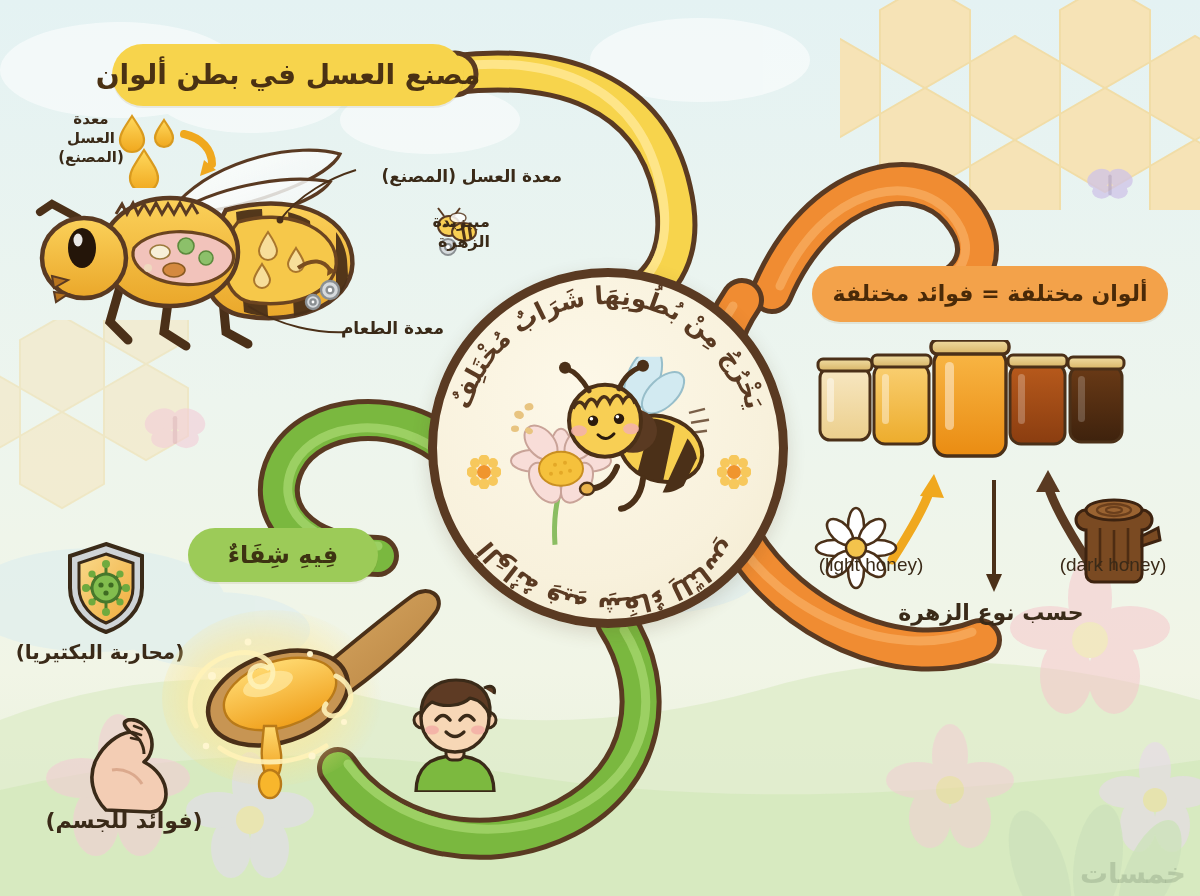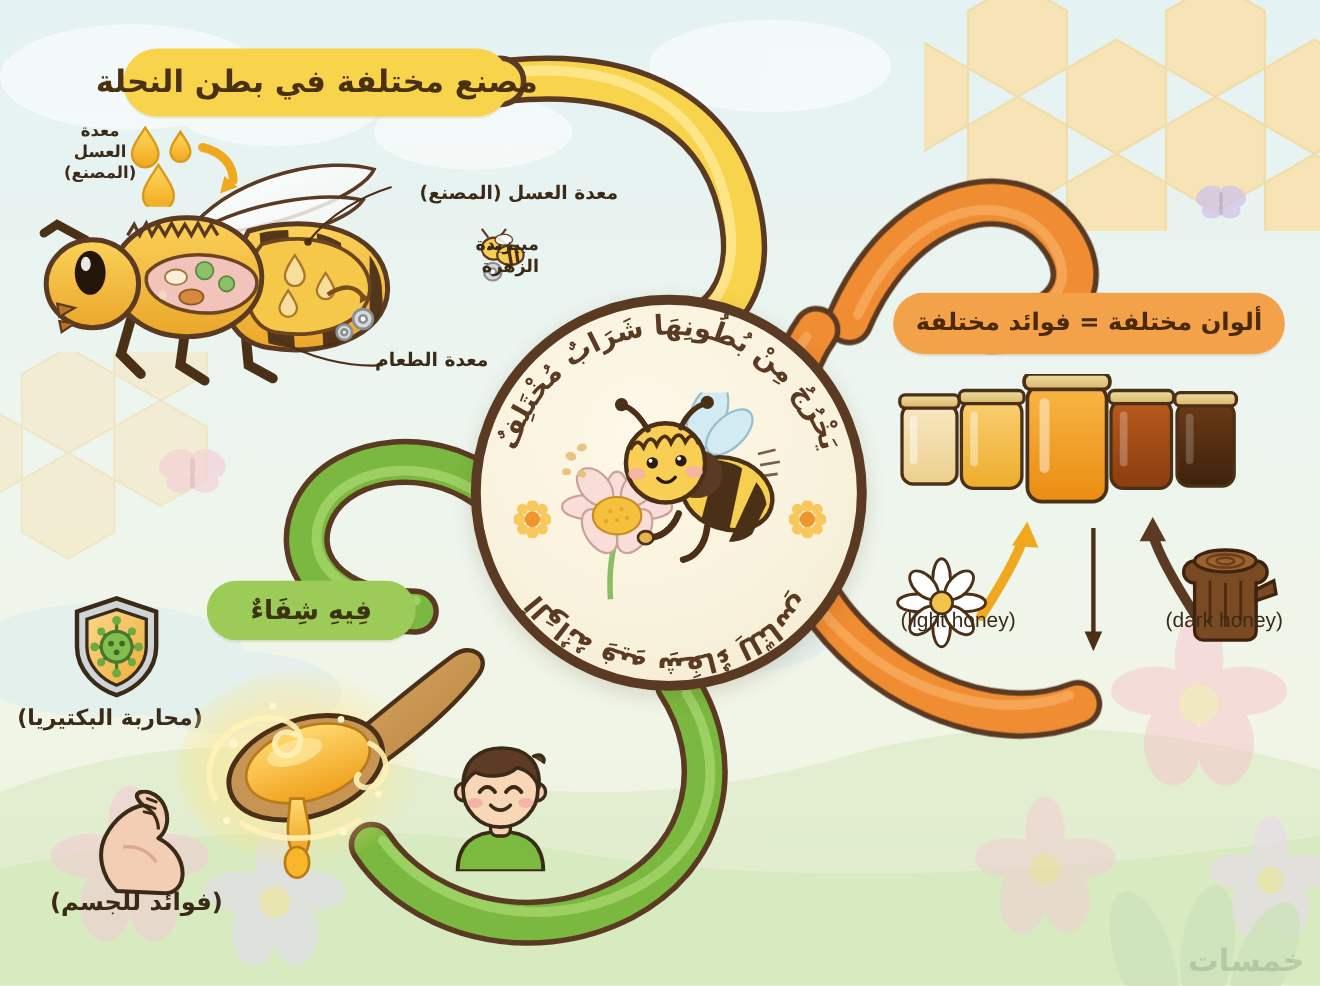--- a/index.html
+++ b/index.html
@@ -271,21 +271,21 @@
       <path d="M378,556 C300,556 262,510 286,462 C312,412 400,404 452,452" fill="none" stroke="#7ab83f" stroke-width="32" stroke-linecap="round"></path>
       <path d="M616,622 C660,690 646,776 566,818 C480,862 380,832 338,768" fill="none" stroke="#5a3a22" stroke-width="42" stroke-linecap="round"></path>
       <path d="M616,622 C660,690 646,776 566,818 C480,862 380,832 338,768" fill="none" stroke="#7ab83f" stroke-width="32" stroke-linecap="round"></path>
       <path d="M378,546 C306,546 273,506 294,464 C318,420 398,414 447,458" fill="none" stroke="#a2d46a" stroke-width="9" stroke-linecap="round" opacity=".85"></path>
       <path d="M624,630 C664,694 650,772 572,810 C490,850 392,824 348,764" fill="none" stroke="#a2d46a" stroke-width="9" stroke-linecap="round" opacity=".85"></path>
     </g>
 
     <circle cx="455" cy="74" r="21" fill="#f7d44c" stroke="#5a3a22" stroke-width="5"></circle>
   </svg>
 
-  <div class="pill" id="pill-yellow">مصنع مختلفة في بطن النحلة</div>
+  <div class="pill" id="pill-yellow">مصنع العسل في بطن ألوان</div>
 
   <div class="pill" id="pill-orange">ألوان مختلفة = فوائد مختلفة</div>
 
   <div class="pill" id="pill-green">فِيهِ شِفَاءٌ</div>
 
   <div id="bee-anatomy">
     <svg viewBox="0 0 340 230" width="340" height="230">
       <defs>
         <linearGradient id="beeBody" x1="0" y1="0" x2="0" y2="1">
           <stop offset="0%" stop-color="#fbd15a"></stop>
@@ -614,20 +614,21 @@
         <path d="M-14,-8 v38"></path>
           <path d="M0,-6 v40"></path>
           <path d="M14,-8 v36"></path>
       </g>
       <path d="M28,0 l16,-8 l2,12 l-18,6 Z" fill="#7a4a22" stroke="#3d2310" stroke-width="3"></path>
     </g>
   </svg>
 
   <div class="jar-label" id="label-light-honey">(light honey)</div>
   <div class="jar-label" id="label-dark-honey">(dark honey)</div>
+  <div id="label-flower-type">حسب نوع الزهرة</div>
 
   <svg style="position:absolute;left:62px;top:540px;width:88px;height:96px" viewBox="0 0 88 96">
     <defs>
       <linearGradient id="shG" x1="0" y1="0" x2="1" y2="1">
         <stop offset="0%" stop-color="#f9d98a"></stop>
           <stop offset="100%" stop-color="#f0ac3c"></stop>
         </linearGradient>
     </defs>
     <path d="M44,4 L80,16 V48 C80,70 62,86 44,92 C26,86 8,70 8,48 V16 Z" fill="#cfd4d7" stroke="#3a2a18" stroke-width="4"></path>
     <path d="M44,14 L71,23 V48 C71,65 57,78 44,83 C31,78 17,65 17,48 V23 Z" fill="url(#shG)" stroke="#3a2a18" stroke-width="3"></path>

